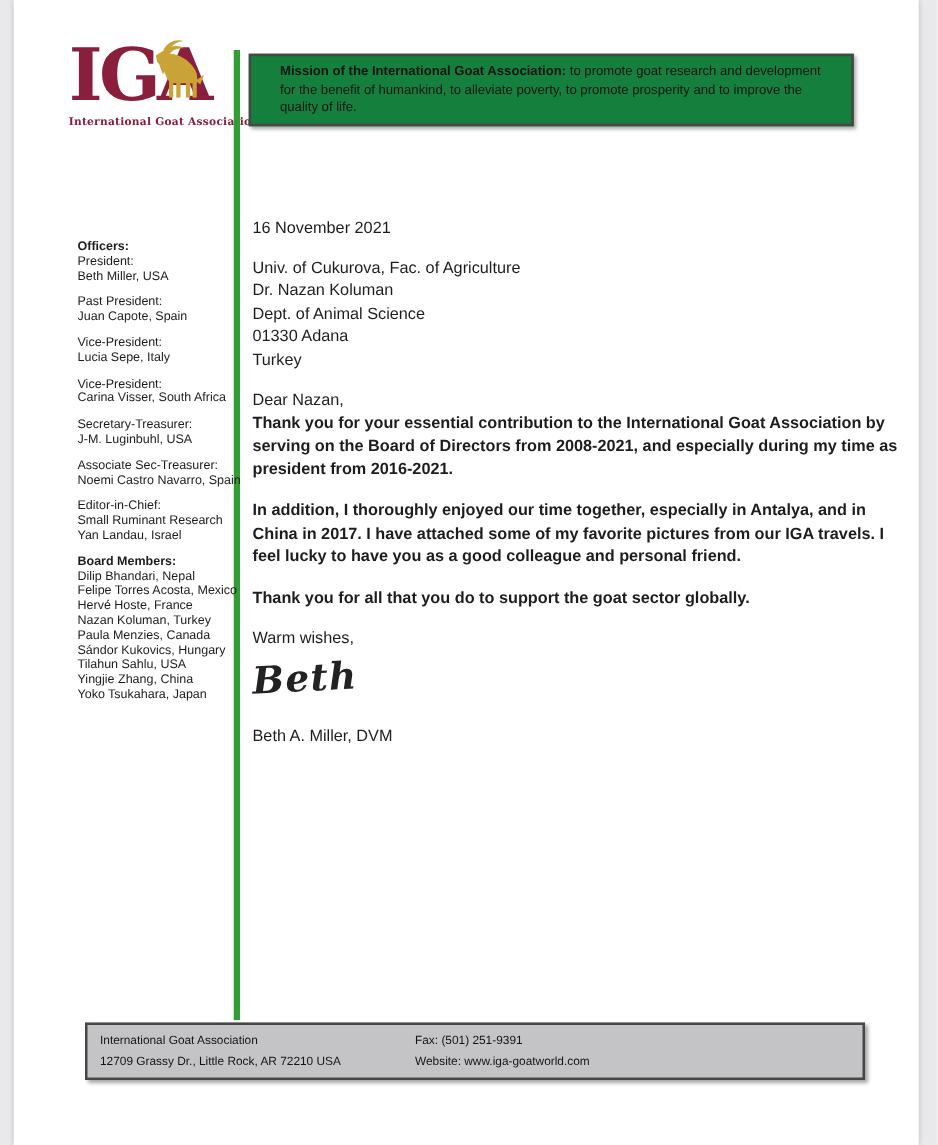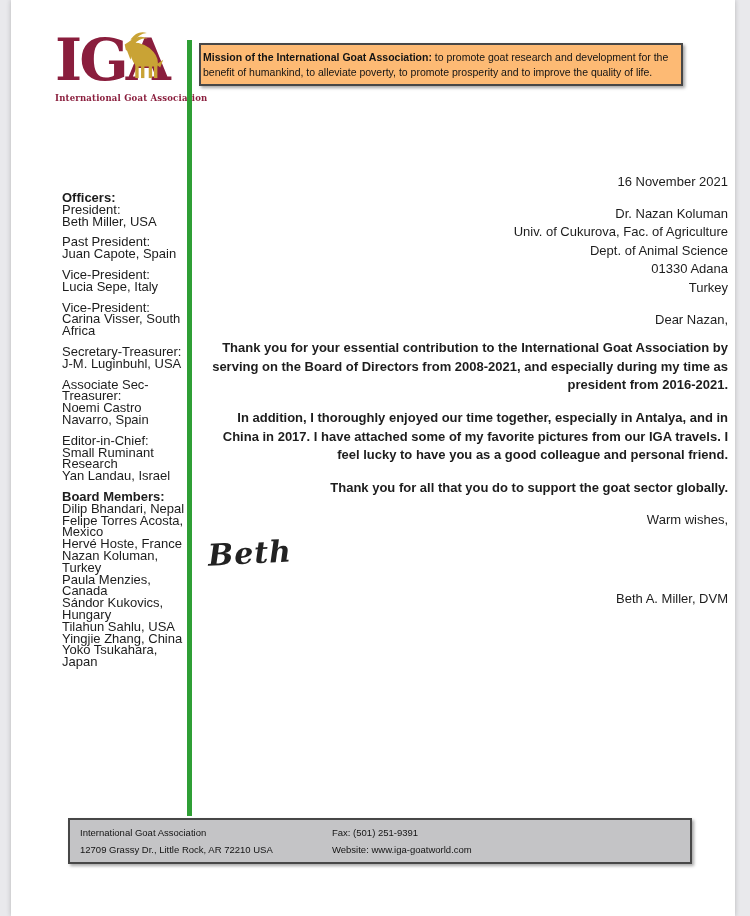--- a/index.html
+++ b/index.html
@@ -19,33 +19,33 @@
   .goat-icon { position:absolute; left:62px; top:0px; width:50px; height:50px; }
   .logo-name {
     font-family:"DejaVu Serif", serif; font-weight:bold;
     font-size:8.5px; color:#8a1e3d; white-space:nowrap; margin-top:3px; letter-spacing:.2px;
   }
   
   .green-line { position:absolute; left:176px; top:40px; width:5px; height:776px; background:#2f9f35; }
   
   .mission-box {
     position:absolute; left:188px; top:43px; width:484px;
-    background:#fdba74; border:2px solid #474747; box-shadow:2px 2px 3px rgba(0,0,0,.35);
-    padding:5px 2px; font-size:10.5px; line-height:14.5px; color:#141414;
+    background:#15803d; border:2px solid #474747; box-shadow:2px 2px 3px rgba(0,0,0,.35);
+    padding:5px 23px; font-size:10.5px; line-height:14.5px; color:#141414;
   }
   .mission-box .lead { font-weight:bold; }
   
-  .sidebar { position:absolute; left:51px; top:192px; width:132px; font-size:13px; line-height:11.8px; color:#1c1c1c; }
+  .sidebar { position:absolute; left:51px; top:192px; width:132px; font-size:10px; line-height:11.8px; color:#1c1c1c; }
   .sb-group { margin-bottom:9px; }
   .sb-heading { font-weight:bold; }
   
-  .content { position:absolute; left:191px; top:173px; width:526px; font-size:13px; line-height:18.6px; color:#1d1d1d;text-align:right; }
+  .content { position:absolute; left:191px; top:173px; width:526px; font-size:13px; line-height:18.6px; color:#1d1d1d; }
   .date { margin-bottom:13px; }
   .recipient { margin-bottom:13px; }
-  .salutation { margin-bottom:10px; }
+  .salutation { margin-bottom:0; }
   .para { margin-bottom:14px;font-weight:bold; }
   .closing { margin-top:4px; margin-bottom:6px; }
   .signature {
     font-family:"DejaVu Serif", serif; font-style:italic; font-weight:bold;
     font-size:30px; line-height:40px; letter-spacing:1px; color:#222;
     transform:rotate(-3deg); transform-origin:left center; width:90px; margin-bottom:14px;
   }
   .signatory { margin-top:6px; }
   
   .footer-box {
@@ -129,22 +129,22 @@
         <div class="sb-line">Sándor Kukovics, Hungary</div>
         <div class="sb-line">Tilahun Sahlu, USA</div>
         <div class="sb-line">Yingjie Zhang, China</div>
         <div class="sb-line">Yoko Tsukahara, Japan</div>
       </div>
     </div>
 
     <div class="content">
       <div class="date">16 November 2021</div>
       <div class="recipient">
+        <div>Univ. of Cukurova, Fac. of Agriculture</div>
         <div>Dr. Nazan Koluman</div>
-        <div>Univ. of Cukurova, Fac. of Agriculture</div>
         <div>Dept. of Animal Science</div>
         <div>01330 Adana</div>
         <div>Turkey</div>
       </div>
       <div class="salutation">Dear Nazan,</div>
       <div class="para">Thank you for your essential contribution to the International Goat Association by serving on the Board of Directors from 2008-2021, and especially during my time as president from 2016-2021.</div>
       <div class="para">In addition, I thoroughly enjoyed our time together, especially in Antalya, and in China in 2017. I have attached some of my favorite pictures from our IGA travels. I feel lucky to have you as a good colleague and personal friend.</div>
       <div class="para">Thank you for all that you do to support the goat sector globally.</div>
       <div class="closing">Warm wishes,</div>
       <div class="signature">Beth</div>

